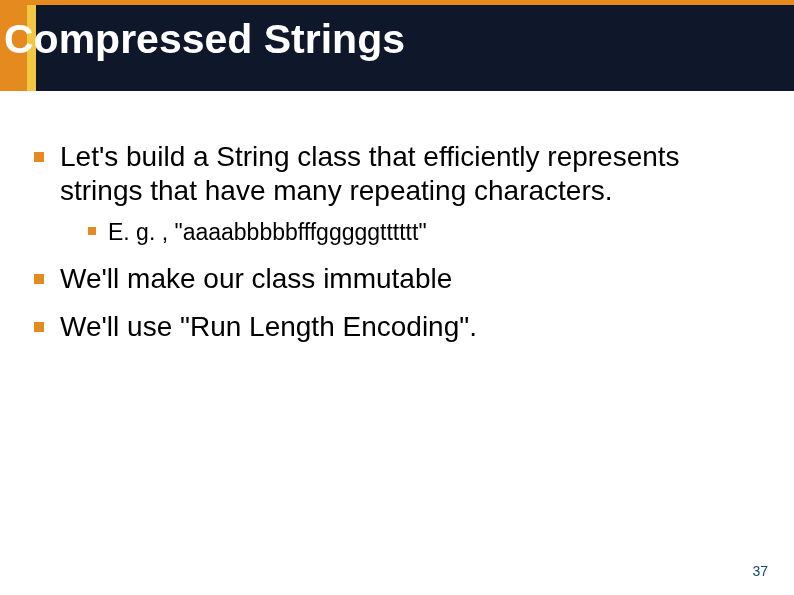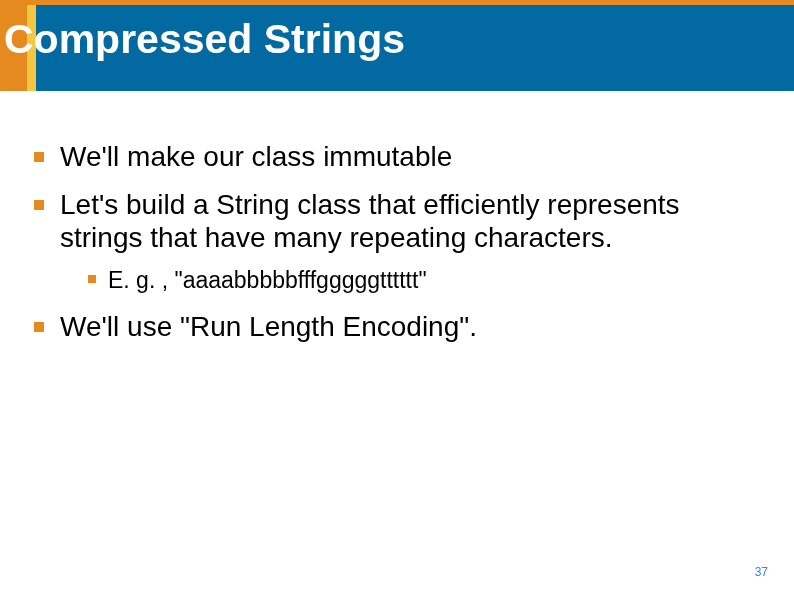--- a/index.html
+++ b/index.html
@@ -9,21 +9,21 @@
     height: 595px;
     background: #ffffff;
     font-family: Arial, Helvetica, sans-serif;
     overflow: hidden;
     position: relative;
   }
   .header-bar {
     position: relative;
     width: 100%;
     height: 91px;
-    background: #0369a1;
+    background: #0f172a;
   }
   .top-stripe {
     position: absolute;
     left: 0; top: 0;
     width: 100%;
     height: 5px;
     background: #e58a1e;
   }
   .orange-block {
     position: absolute;
@@ -97,46 +97,46 @@
     left: 28px;
     top: 10px;
     width: 8px;
     height: 8px;
     background: #e58a1e;
   }
   .page-number {
     position: absolute;
     right: 26px;
     bottom: 16px;
-    font-size: 12px;
-    color: #3b82f6;
+    font-size: 14px;
+    color: #0c4a6e;
   }
 </style>
 </head>
 <body>
 
 <div class="header-bar">
   <div class="top-stripe"></div>
   <div class="orange-block"></div>
   <div class="yellow-block"></div>
   <div class="slide-title">Compressed Strings</div>
 </div>
 
 <div class="content">
   <ul class="lvl1">
     <li>
-      <span>We'll make our class immutable</span>
-    </li>
-    <li>
       <span>Let's build a String class that efficiently represents strings that have many repeating characters.</span>
       <ul class="lvl2">
         <li>
           <span>E. g. , "aaaabbbbbfffgggggtttttt"</span>
         </li>
       </ul>
+    </li>
+    <li>
+      <span>We'll make our class immutable</span>
     </li>
     <li>
       <span>We'll use "Run Length Encoding".</span>
     </li>
   </ul>
 </div>
 
 <div class="page-number">37</div>
 
 </body></html>

